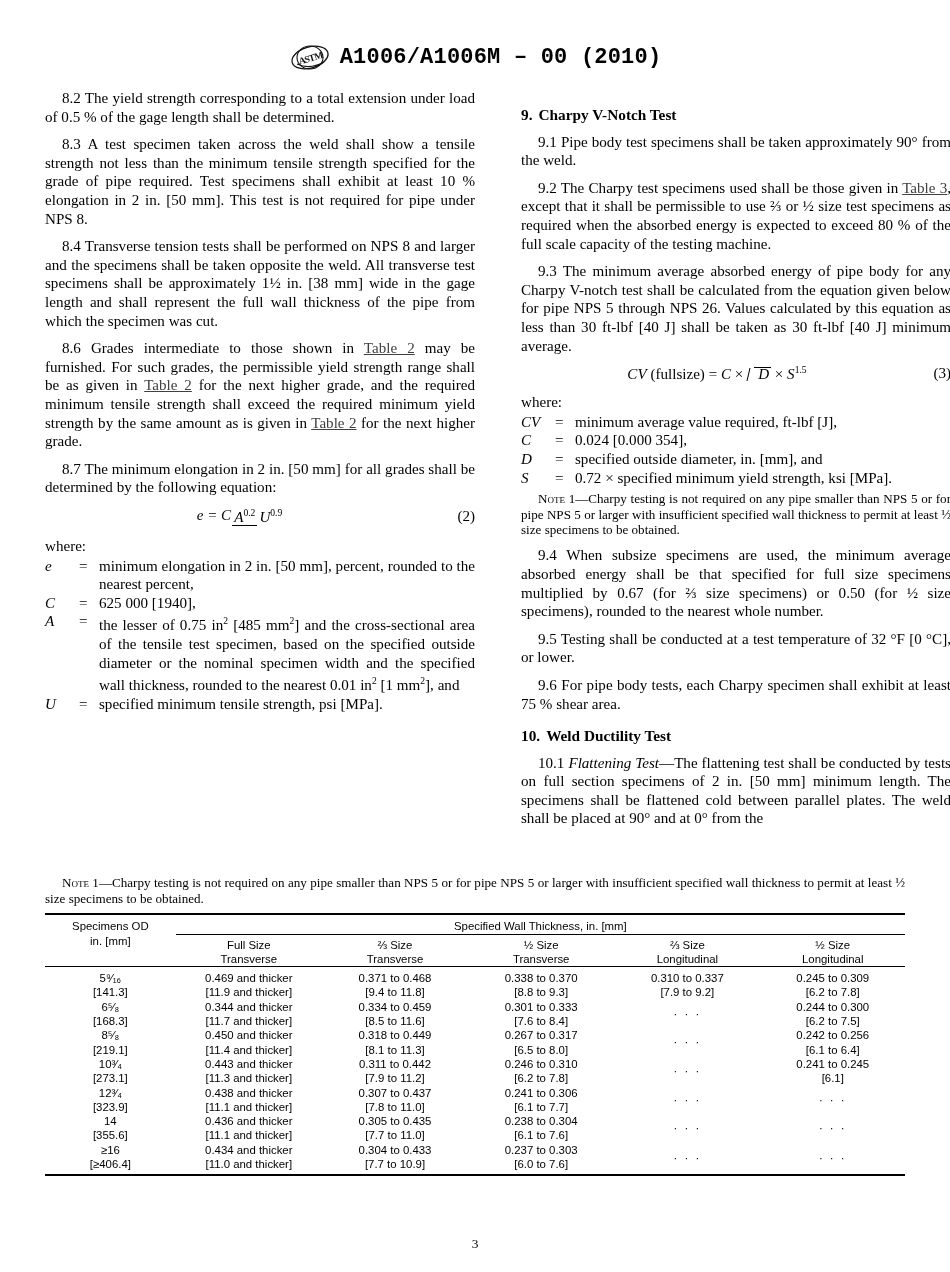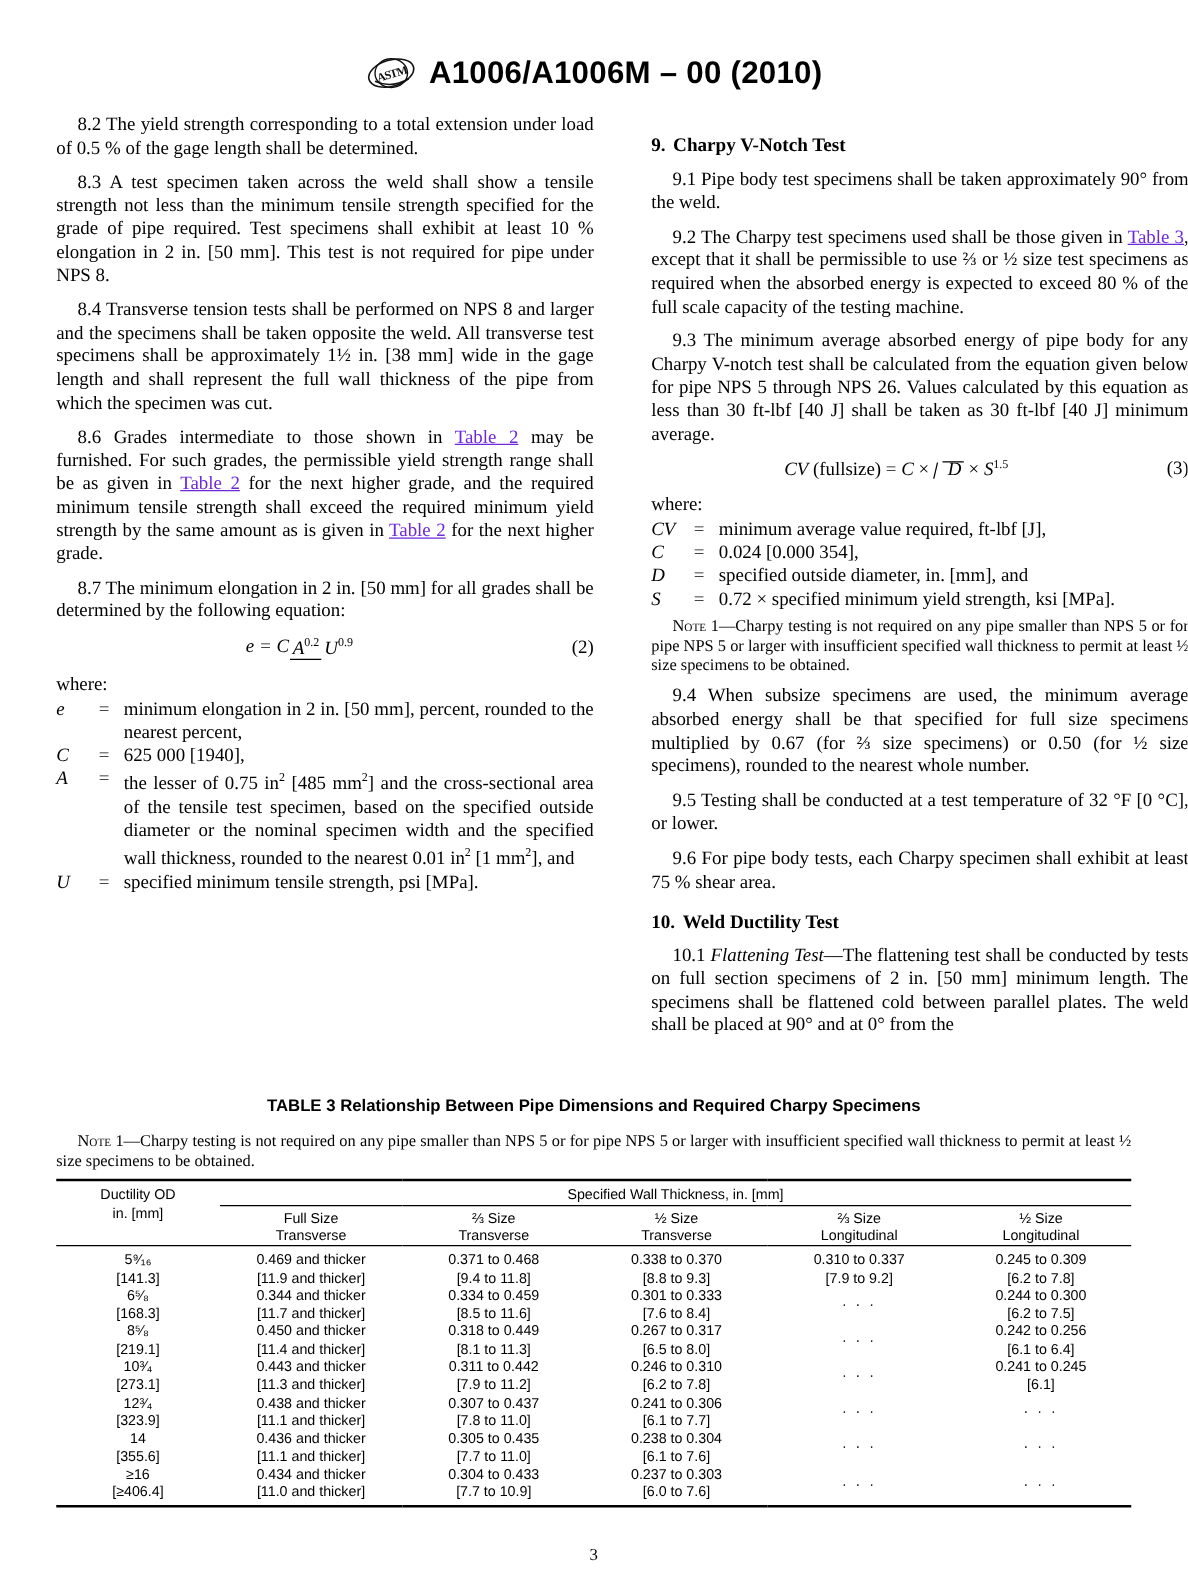--- a/index.html
+++ b/index.html
@@ -30,22 +30,22 @@
     gap: 9px;
     padding-top: 44px;
     padding-bottom: 10px;
   }
   .astm-logo {
     width: 42px;
     height: 27px;
     flex: 0 0 auto;
   }
   .designation {
-    font-family: Liberation Sans, sans-serif;
-    font-size: 25px;
+    font-family: Liberation Mono, monospace;
+    font-size: 22px;
     font-weight: bold;
     letter-spacing: 0.2px;
     white-space: nowrap;
   }
 
   
   .columns {
     display: flex;
     gap: 46px;
     padding: 0 45px;
@@ -65,21 +65,21 @@
     hyphens: auto;
   }
   h3.sect {
     margin: 17px 0 8px 0;
     font-size: 15.3px;
     font-weight: bold;
     line-height: 18.6px;
     text-align: left;
   }
   .sect-num { margin-right: 6px; }
-  .lnk { color: #6d28d9; }
+  .lnk { color: #404040; }
   .ital { font-style: italic; }
 
   
   .whereword {
     font-size: 15.1px;
     line-height: 18.6px;
     margin: 2px 0 1px 0;
   }
   table.defs {
     border-collapse: collapse;
@@ -339,29 +339,28 @@
       <p class="para">9.5  Testing shall be conducted at a test temperature of 32 °F [0 °C], or lower.</p>
       <p class="para">9.6  For pipe body tests, each Charpy specimen shall exhibit at least 75 % shear area.</p>
 
       <h3 class="sect" style="margin-top:14px"><span class="sect-num">10.</span><span>Weld Ductility Test</span></h3>
 
       <p class="para"><span>10.1  </span><span class="ital">Flattening Test</span><span>—The flattening test shall be conducted by tests on full section specimens of 2 in. [50 mm] minimum length. The specimens shall be flattened cold between parallel plates. The weld shall be placed at 90° and at 0° from the</span></p>
     </div>
   </div>
 
   <div class="tablewrap">
-    <div class="tbl-title">TABLE 3 Relationship Between Pipe Dimensions and Required Charpy Specimens</div>
 
     <p class="tbl-note"><span class="smallcaps">Note 1</span><span>—Charpy testing is not required on any pipe smaller than NPS 5 or for pipe NPS 5 or larger with insufficient specified wall thickness to permit at least ½ size specimens to be obtained.</span></p>
 
     <table class="t3">
       <thead>
         <tr class="t3topline">
           <th class="col-od" rowspan="2" style="vertical-align:top;padding-top:4px;border-bottom:0.9px solid #000;">
-            <div>Ductility OD</div>
+            <div>Specimens OD</div>
             <div>in. [mm]</div>
           </th>
           <th colspan="5" class="hdr-span" style="padding-top:4px;">Specified Wall Thickness, in. [mm]</th>
         </tr>
         <tr>
           <th class="col-d hdr-under" style="padding-top:3px;">
             <div>Full Size</div>
             <div>Transverse</div>
           </th>
           <th class="col-d hdr-under" style="padding-top:3px;">

